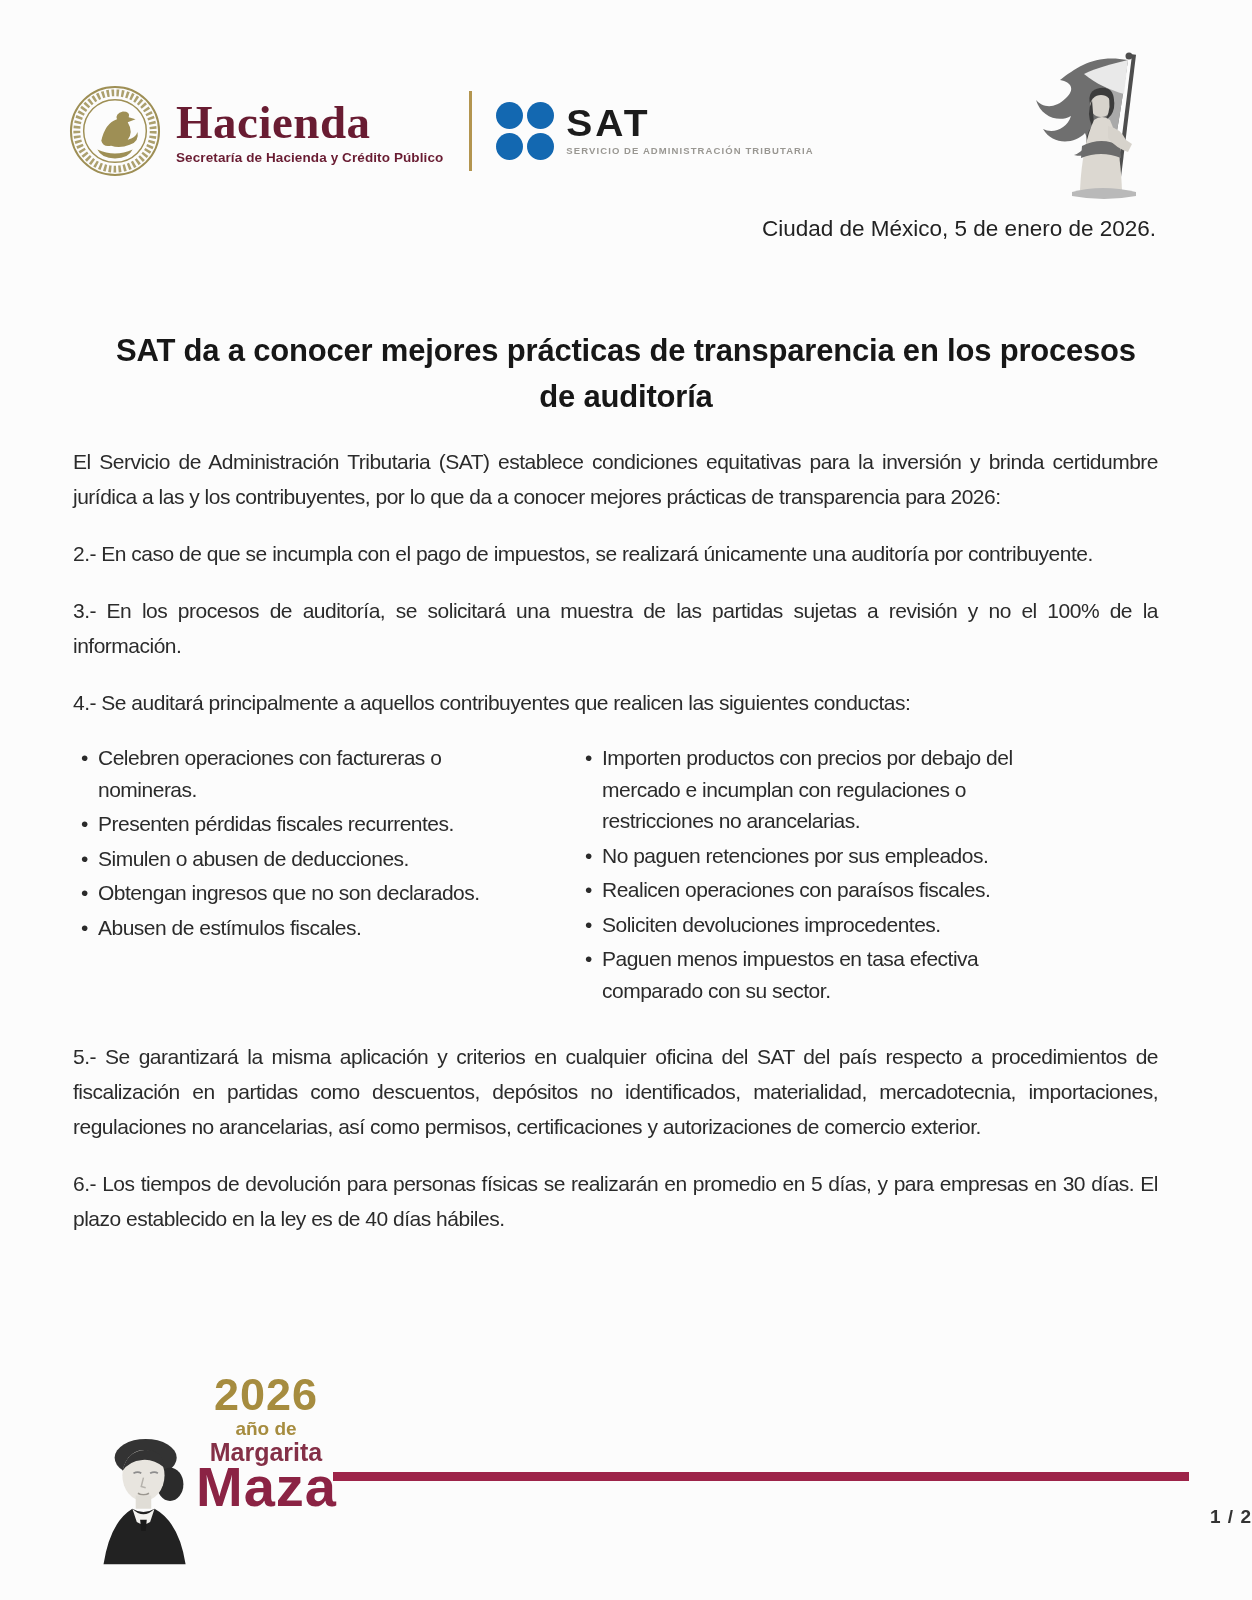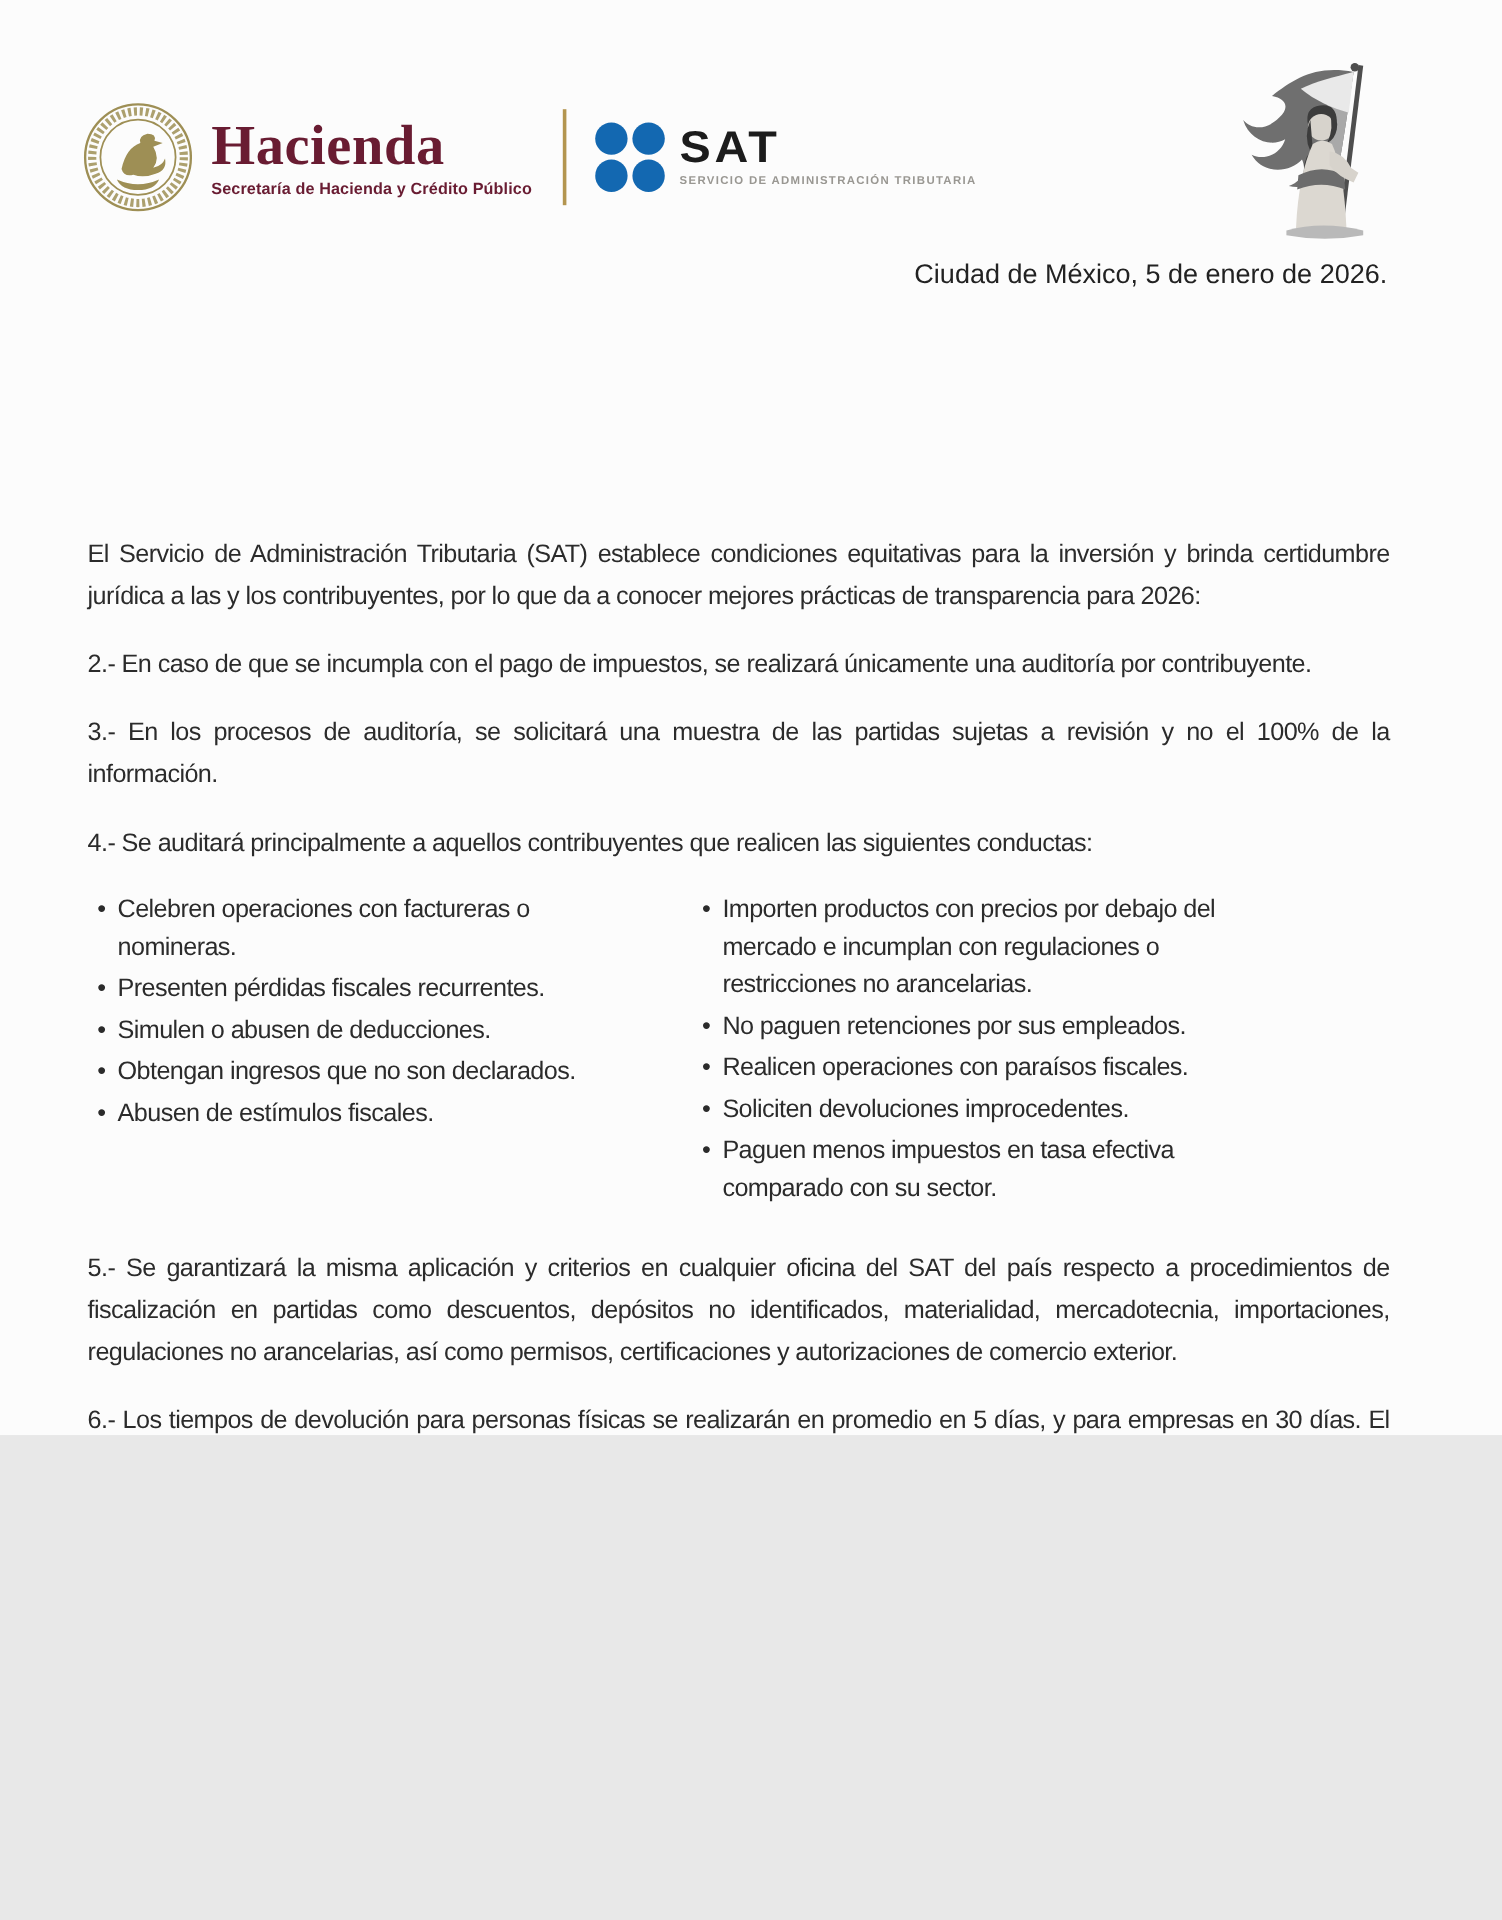--- a/index.html
+++ b/index.html
@@ -1,21 +1,21 @@
 <!DOCTYPE html>
 <html><head>
 <meta charset="utf-8">
 <style>
   * { box-sizing: border-box; margin: 0; padding: 0; }
   html, body { background: #e8e8e8; }
   body { width: 1252px; }
   .page {
     position: relative;
     width: 1252px;
-    height: 1196px;
+    height: 1600px;
     background: #fcfcfc;
     font-family: "Liberation Sans", sans-serif;
     color: #2b2b2b;
     overflow: hidden;
   }
 
   
   .masthead-left {
     position: absolute;
     top: 84px;
@@ -145,24 +145,24 @@
   .portrait-svg {
     position: absolute;
     left: 88px;
     top: 1420px;
     width: 122px;
     height: 152px;
   }
   .maza-block {
     position: absolute;
     left: 196px;
-    top: 1424px;
+    top: 1372px;
     width: 140px;
-    text-align: left;
-    font-family: Liberation Serif, serif;
+    text-align: center;
+    font-family: Liberation Sans, sans-serif;
     font-weight: 700;
   }
   .f-year  { font-size: 45px; line-height: 46px; color: #a68c3f; letter-spacing: 1px; }
   .f-ano   { font-size: 19px; line-height: 21px; color: #a68c3f; }
   .f-marg  { font-size: 25px; line-height: 27px; color: #843047; }
   .f-maza  { font-size: 56px; line-height: 42px; color: #8b2344; letter-spacing: 1px; }
   .footer-rule {
     position: absolute;
     left: 333px;
     top: 1472px;
@@ -230,20 +230,21 @@
     <path d="M68 140 q2 -44 14 -70 q8 -6 16 0 q10 22 12 70 z" fill="#dcd8d1"></path>
     <path d="M70 96 q20 -10 38 0 l1 12 q-20 -8 -40 0 z" fill="#6c6c6c"></path>
     <path d="M96 76 q12 2 18 14 l6 4 l-4 8 q-12 -4 -20 -14 z" fill="#d7d3cc"></path>
     <path d="M60 142 q30 -8 64 0 l0 4 q-32 6 -64 0 z" fill="#b9b9b9"></path>
   </svg>
 
   <div class="meta-block">
     <div>Ciudad de México, 5 de enero de 2026.</div>
   </div>
 
+  <h1 class="doc-title">SAT da a conocer mejores prácticas de transparencia en los procesos de auditoría</h1>
 
   <div class="doc-body">
     <p>El Servicio de Administración Tributaria (SAT) establece condiciones equitativas para la inversión y brinda certidumbre jurídica a las y los contribuyentes, por lo que da a conocer mejores prácticas de transparencia para 2026:</p>
     <p>2.- En caso de que se incumpla con el pago de impuestos, se realizará únicamente una auditoría por contribuyente.</p>
     <p>3.- En los procesos de auditoría, se solicitará una muestra de las partidas sujetas a revisión y no el 100% de la información.</p>
     <p>4.- Se auditará principalmente a aquellos contribuyentes que realicen las siguientes conductas:</p>
 
     <div class="bullet-cols">
       <ul class="bullets left">
         <li>Celebren operaciones con factureras o nomineras.</li>

